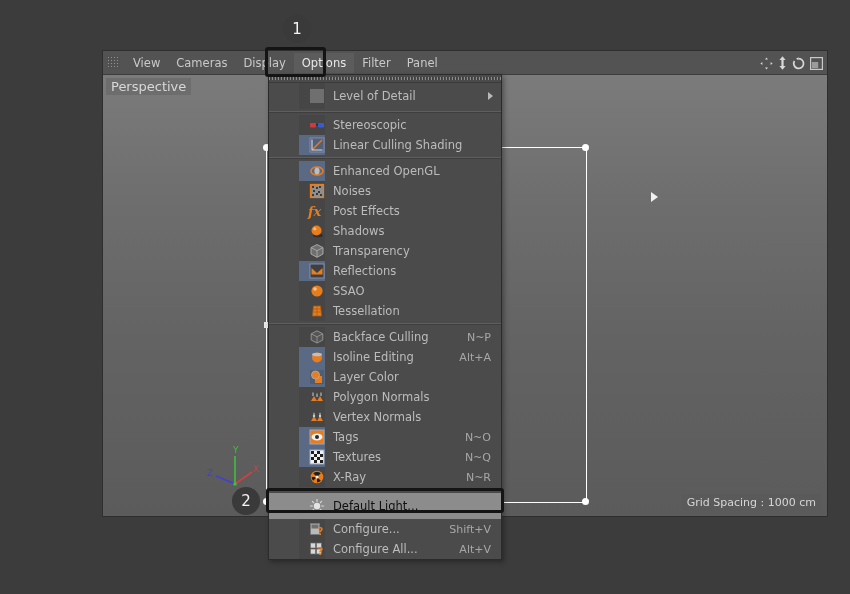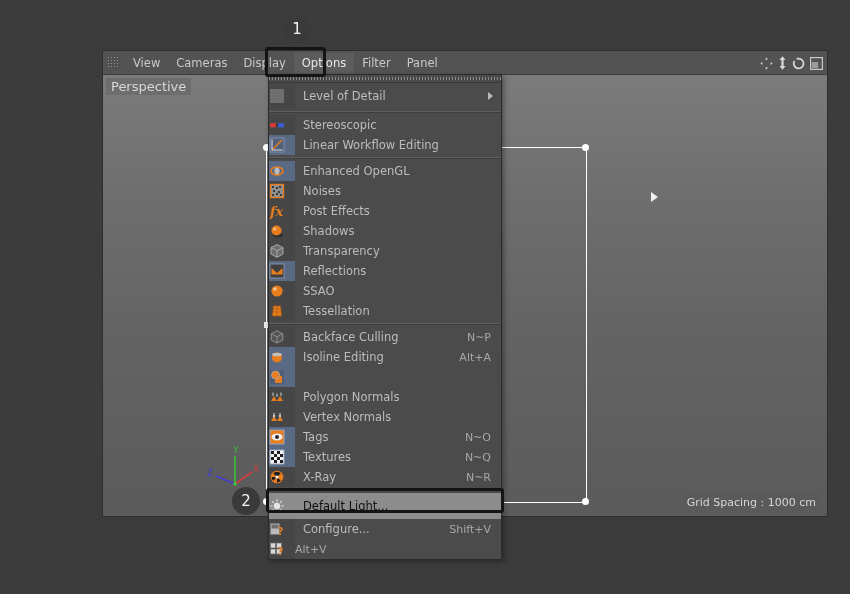--- a/index.html
+++ b/index.html
@@ -170,22 +170,23 @@
     color: #bcbcbc;
     font-size: 11.5px;
     padding-left: 0;
   }
   .mi .ico {
     width: 26px;
     min-width: 26px;
     height: 20px;
     display: flex;
     align-items: center;
-    justify-content: flex-start;
+    justify-content: flex-end;
     background: #464646;
+    margin-left: 30px;
   }
   .mi .ico.blue { background: #5a6a84; }
   .mi .lbl {
     padding-left: 8px;
     flex: 1;
     white-space: nowrap;
     overflow: hidden;
   }
   .mi .sc {
     color: #a7a7a7;
@@ -351,21 +352,21 @@
       <span class="lbl">Stereoscopic</span>
     </div>
     <div class="mi">
       <span class="ico blue">
         <svg width="16" height="16" viewBox="0 0 16 16">
           <rect x="1" y="1" width="14" height="14" fill="#53607a" stroke="#8a97b2" stroke-width="0.8"></rect>
           <path d="M3 13 L13 3" stroke="#e87d1e" stroke-width="1.5"></path>
           <path d="M3 2.5 V13 H13.5" stroke="#d8d8d8" stroke-width="1.1" fill="none"></path>
         </svg>
       </span>
-      <span class="lbl">Linear Workflow Editing</span>
+      <span class="lbl">Linear Culling Shading</span>
     </div>
     <div class="sep"></div>
 
     <div class="mi">
       <span class="ico blue">
         <svg width="16" height="16" viewBox="0 0 16 16">
           <rect x="1" y="1" width="14" height="14" fill="#5a6a84"></rect>
           <ellipse cx="8" cy="8" rx="6" ry="4" fill="none" stroke="#e87d1e" stroke-width="1.6"></ellipse>
           <ellipse cx="8" cy="8" rx="2.6" ry="3.6" fill="#bdbdbd"></ellipse>
         </svg>
@@ -468,20 +469,21 @@
       <span class="sc">Alt+A</span>
     </div>
     <div class="mi">
       <span class="ico blue">
         <svg width="16" height="16" viewBox="0 0 16 16">
           <rect x="1" y="1" width="14" height="14" fill="#4f5e75"></rect>
           <rect x="6" y="7" width="7" height="7" fill="#e87d1e"></rect>
           <circle cx="6.5" cy="6" r="4" fill="#e87d1e" stroke="#b0b0b0" stroke-width="0.8"></circle>
         </svg>
       </span>
+      <span class="lbl">Layer Color</span>
       <span class="sc"></span>
     </div>
     <div class="mi">
       <span class="ico">
         <svg width="16" height="16" viewBox="0 0 16 16">
           <path d="M2 12 L5 7 L8 12 L11 7 L14 12 Z" fill="#e87d1e"></path>
           <g stroke="#cfcfcf" stroke-width="1">
               <path d="M4 7 V3.5"></path>
               <path d="M8 8 V4.5"></path>
               <path d="M12 7 V3.5"></path>
@@ -589,20 +591,21 @@
         <svg width="16" height="16" viewBox="0 0 16 16">
           <g fill="#d8d8d8" stroke="#6a6a6a" stroke-width="0.7">
             <rect x="1.5" y="2" width="5" height="5"></rect>
               <rect x="7.5" y="2" width="5" height="5"></rect>
             <rect x="1.5" y="8" width="5" height="5"></rect>
               <rect x="7.5" y="8" width="5" height="5"></rect>
           </g>
           <text x="8.5" y="14" fill="#e87d1e" font-size="10" font-weight="bold" font-family="DejaVu Sans, sans-serif">?</text>
         </svg>
       </span>
+      <span class="lbl">Configure All...</span>
       <span class="sc">Alt+V</span>
     </div>
   </div>
 
   <div id="options-highlight"></div>
   <div id="default-light-highlight"></div>
 
   <div class="badge" id="badge-1">1</div>
   <div class="badge" id="badge-2">2</div>
 

